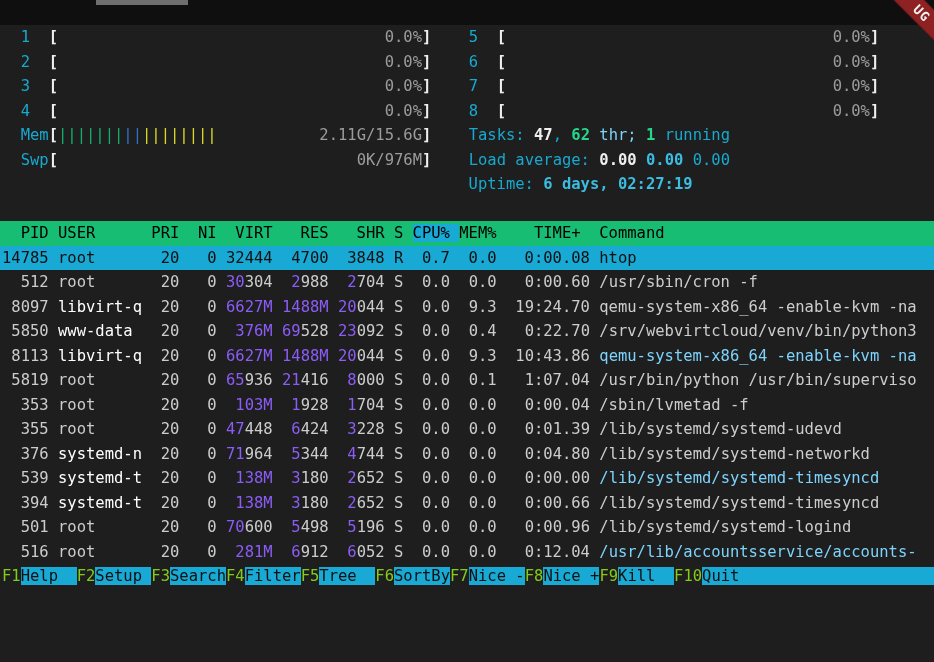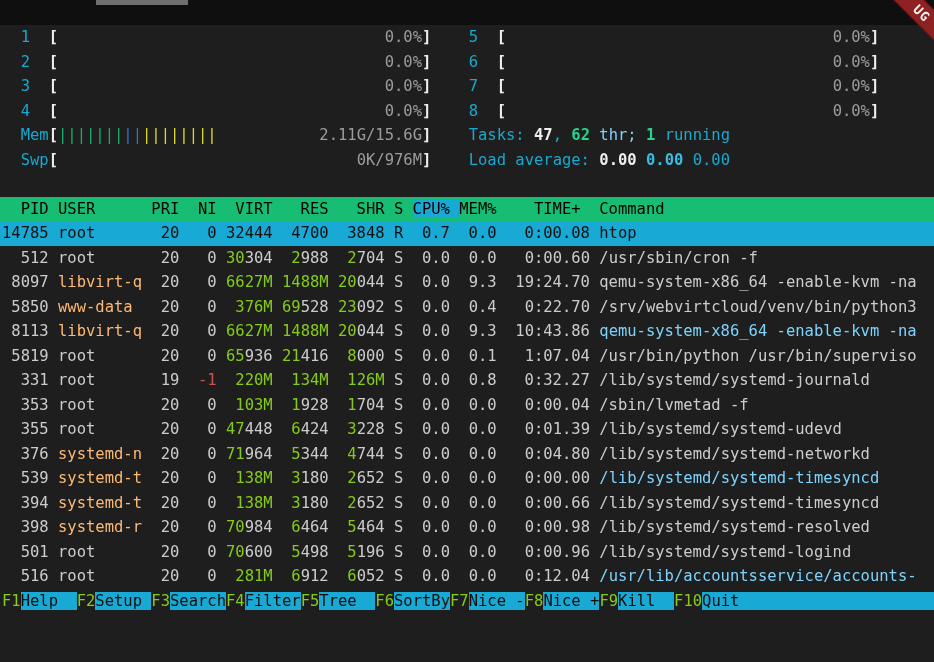--- a/index.html
+++ b/index.html
@@ -12,22 +12,22 @@
           color:#f2f2f2;font-weight:bold;font-size:13px;letter-spacing:1px;
           box-shadow:0 0 0 1px rgba(0,0,0,.25) inset;}
   .term{position:absolute;left:0;top:25px;width:934px;bottom:0;
         font:15.5px/24.5px "DejaVu Sans Mono",monospace;color:#cccccc;border-radius:17px;}
   .line{height:24.5px;white-space:pre;padding-left:2px;overflow:hidden;}
   .w{color:#cccccc}
   .cy{color:#17a9cf}
   .bcy{color:#3bbce0;font-weight:bold}
   .bw{color:#efefef;font-weight:bold}
   .dim{color:#9c9c9c}
-  .usr{color:#fdba74}
-  .c{color:#84cc16}
+  .usr{color:#ffffff}
+  .c{color:#8b5cf6}
   .g{color:#7dd3fc}
   .bgr{color:#26d48c;font-weight:bold}
   .red{color:#d14f4f}
   .gp{color:#14b06b}
   .bp{color:#2e72c9}
   .yp{color:#d9d926}
   .hdr{background:#17bd72;color:#101010}
   .hdr span{color:#000000}
   .sort{background:#18a9d4}
   .sel{background:#18a9d4;color:#101010}
@@ -45,32 +45,31 @@
   <div class="ribbon">
     <span>UG</span>
   </div>
   <div class="term">
       <div class="line"><span>  </span><span class="cy">1</span><span>  </span><span class="bw">[</span><span class="dim">                                   0.0%</span><span class="bw">]</span><span>    </span><span class="cy">5</span><span>  </span><span class="bw">[</span><span class="dim">                                   0.0%</span><span class="bw">]</span></div>
       <div class="line"><span>  </span><span class="cy">2</span><span>  </span><span class="bw">[</span><span class="dim">                                   0.0%</span><span class="bw">]</span><span>    </span><span class="cy">6</span><span>  </span><span class="bw">[</span><span class="dim">                                   0.0%</span><span class="bw">]</span></div>
       <div class="line"><span>  </span><span class="cy">3</span><span>  </span><span class="bw">[</span><span class="dim">                                   0.0%</span><span class="bw">]</span><span>    </span><span class="cy">7</span><span>  </span><span class="bw">[</span><span class="dim">                                   0.0%</span><span class="bw">]</span></div>
       <div class="line"><span>  </span><span class="cy">4</span><span>  </span><span class="bw">[</span><span class="dim">                                   0.0%</span><span class="bw">]</span><span>    </span><span class="cy">8</span><span>  </span><span class="bw">[</span><span class="dim">                                   0.0%</span><span class="bw">]</span></div>
       <div class="line"><span>  </span><span class="cy">Mem</span><span class="bw">[</span><span class="gp">|||||||</span><span class="bp">||</span><span class="yp">||||||||</span><span>           </span><span class="dim">2.11G/15.6G</span><span class="bw">]</span><span>    </span><span class="cy">Tasks: </span><span class="bw">47</span><span class="cy">, </span><span class="bgr">62</span><span class="g"> thr; </span><span class="bgr">1</span><span class="cy"> running</span></div>
       <div class="line"><span>  </span><span class="cy">Swp</span><span class="bw">[</span><span>                                </span><span class="dim">0K/976M</span><span class="bw">]</span><span>    </span><span class="cy">Load average: </span><span class="bw">0.00 </span><span class="bcy">0.00 </span><span class="cy">0.00</span></div>
+      <div class="line"><span>                                                  </span><span class="cy">Uptime: </span><span class="bcy">6 days, 02:27:19</span></div>
       <div class="line"><span> </span></div>
       <div class="line hdr"><span>  PID USER      PRI  NI  VIRT   RES   SHR S </span><span class="sort">CPU% </span><span>MEM%    TIME+  Command</span></div>
       <div class="line sel"><span>14785 root       20   0 32444  4700  3848 R  0.7  0.0   0:00.08 htop</span></div>
       <div class="line"><span class="w">  512 root       20   0 </span><span class="c">30</span><span class="w">304  </span><span class="c">2</span><span class="w">988  </span><span class="c">2</span><span class="w">704 S  0.0  0.0   0:00.60 /usr/sbin/cron -f</span></div>
       <div class="line"><span class="w"> 8097 </span><span class="usr">libvirt-q</span><span class="w">  20   0 </span><span class="c">6627M 1488M 20</span><span class="w">044 S  0.0  9.3  19:24.70 qemu-system-x86_64 -enable-kvm -na</span></div>
       <div class="line"><span class="w"> 5850 </span><span class="usr">www-data </span><span class="w">  20   0  </span><span class="c">376M</span><span class="w"> </span><span class="c">69</span><span class="w">528 </span><span class="c">23</span><span class="w">092 S  0.0  0.4   0:22.70 /srv/webvirtcloud/venv/bin/python3</span></div>
       <div class="line"><span class="w"> 8113 </span><span class="usr">libvirt-q</span><span class="w">  20   0 </span><span class="c">6627M 1488M 20</span><span class="w">044 S  0.0  9.3  10:43.86 </span><span class="g">qemu-system-x86_64 -enable-kvm -na</span></div>
       <div class="line"><span class="w"> 5819 root       20   0 </span><span class="c">65</span><span class="w">936 </span><span class="c">21</span><span class="w">416  </span><span class="c">8</span><span class="w">000 S  0.0  0.1   1:07.04 /usr/bin/python /usr/bin/superviso</span></div>
-      <div class="line"><span class="w">  331 root       19 </span><span class="red"> -1</span><span class="w">  </span><span class="c">220M</span><span class="w">  </span><span class="c">134M</span><span class="w">  </span><span class="c">126M</span><span class="w"> S  0.0  0.8   0:32.27 /lib/systemd/systemd-journald</span></div>
       <div class="line"><span class="w">  353 root       20   0  </span><span class="c">103M</span><span class="w">  </span><span class="c">1</span><span class="w">928  </span><span class="c">1</span><span class="w">704 S  0.0  0.0   0:00.04 /sbin/lvmetad -f</span></div>
       <div class="line"><span class="w">  355 root       20   0 </span><span class="c">47</span><span class="w">448  </span><span class="c">6</span><span class="w">424  </span><span class="c">3</span><span class="w">228 S  0.0  0.0   0:01.39 /lib/systemd/systemd-udevd</span></div>
       <div class="line"><span class="w">  376 </span><span class="usr">systemd-n</span><span class="w">  20   0 </span><span class="c">71</span><span class="w">964  </span><span class="c">5</span><span class="w">344  </span><span class="c">4</span><span class="w">744 S  0.0  0.0   0:04.80 /lib/systemd/systemd-networkd</span></div>
       <div class="line"><span class="w">  539 </span><span class="usr">systemd-t</span><span class="w">  20   0  </span><span class="c">138M</span><span class="w">  </span><span class="c">3</span><span class="w">180  </span><span class="c">2</span><span class="w">652 S  0.0  0.0   0:00.00 </span><span class="g">/lib/systemd/systemd-timesyncd</span></div>
       <div class="line"><span class="w">  394 </span><span class="usr">systemd-t</span><span class="w">  20   0  </span><span class="c">138M</span><span class="w">  </span><span class="c">3</span><span class="w">180  </span><span class="c">2</span><span class="w">652 S  0.0  0.0   0:00.66 /lib/systemd/systemd-timesyncd</span></div>
-      <div class="line"><span class="w">  398 </span><span class="usr">systemd-r</span><span class="w">  20   0 </span><span class="c">70</span><span class="w">984  </span><span class="c">6</span><span class="w">464  </span><span class="c">5</span><span class="w">464 S  0.0  0.0   0:00.98 /lib/systemd/systemd-resolved</span></div>
       <div class="line"><span class="w">  501 root       20   0 </span><span class="c">70</span><span class="w">600  </span><span class="c">5</span><span class="w">498  </span><span class="c">5</span><span class="w">196 S  0.0  0.0   0:00.96 /lib/systemd/systemd-logind</span></div>
       <div class="line"><span class="w">  516 root       20   0  </span><span class="c">281M</span><span class="w">  </span><span class="c">6</span><span class="w">912  </span><span class="c">6</span><span class="w">052 S  0.0  0.0   0:12.04 </span><span class="g">/usr/lib/accountsservice/accounts-</span></div>
       <div class="line fnbar"><span class="fk">F1</span><span class="fl">Help  </span><span class="fk">F2</span><span class="fl">Setup </span><span class="fk">F3</span><span class="fl">Search</span><span class="fk">F4</span><span class="fl">Filter</span><span class="fk">F5</span><span class="fl">Tree  </span><span class="fk">F6</span><span class="fl">SortBy</span><span class="fk">F7</span><span class="fl">Nice -</span><span class="fk">F8</span><span class="fl">Nice +</span><span class="fk">F9</span><span class="fl">Kill  </span><span class="fk">F10</span><span class="fl">Quit                      </span></div>
     </div>
 </div>
 
 </body></html>

